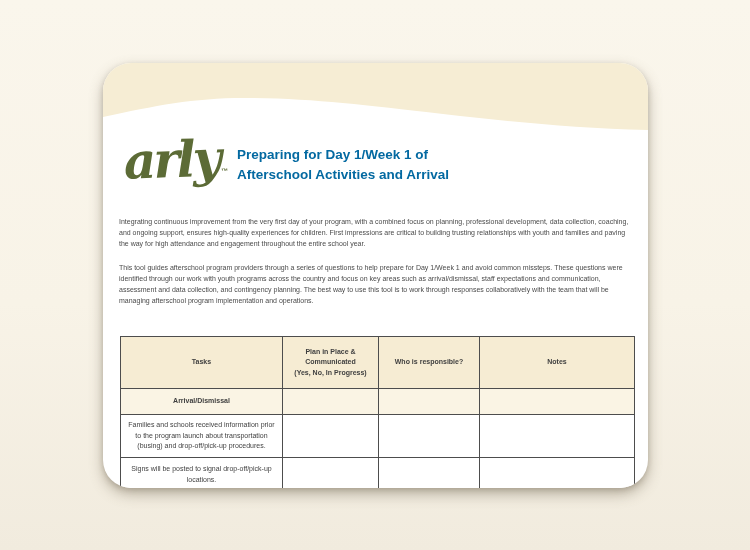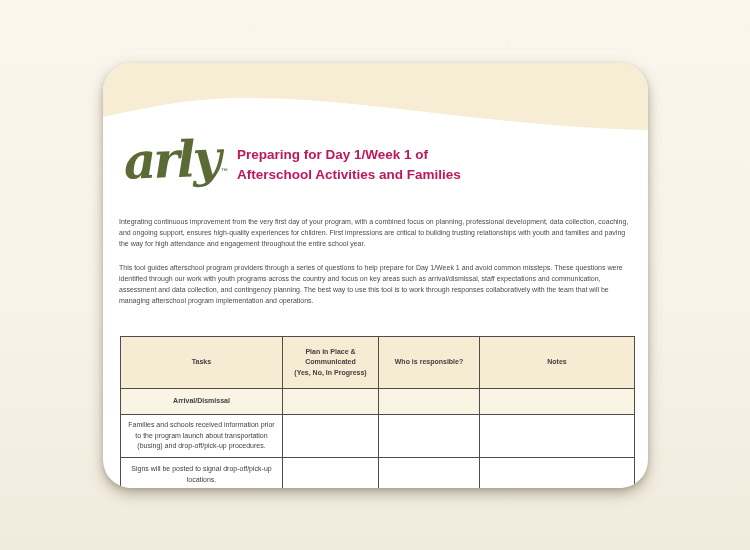--- a/index.html
+++ b/index.html
@@ -29,21 +29,21 @@
   }
   .logo .tm{
     font-family:"Liberation Sans",sans-serif;
     font-style:normal;font-weight:bold;
     font-size:7px;letter-spacing:0;
     position:relative;bottom:2px;left:2px;
   }
   .title{
     position:absolute;left:134px;top:82px;width:330px;
     font-size:13.5px;font-weight:bold;line-height:1.5;
-    color:#be185d;
+    color:#0369a1;
   }
   .title span{display:block;}
   .intro{
     position:absolute;left:16px;top:153px;width:514px;
     font-size:7px;line-height:1.6;color:#4a4a4a;
   }
   .intro p{margin:0;}
   .intro p + p{margin-top:12px;}
   table.prep{
     position:absolute;left:17px;top:273px;width:514px;
@@ -75,21 +75,21 @@
   <div class="card">
 
     <svg class="wave" viewBox="0 0 545 80" preserveAspectRatio="none" aria-hidden="true">
       <path d="M0,0 H545 V67 C470,65 410,59 340,51 C260,42 215,36 150,35 C95,34 55,42 0,54 Z" fill="#f6edd4"></path>
     </svg>
 
     <div class="logo"><span>arly</span><span class="tm">™</span></div>
 
     <div class="title">
       <span>Preparing for Day 1/Week 1 of</span>
-      <span>Afterschool Activities and Families</span>
+      <span>Afterschool Activities and Arrival</span>
     </div>
 
     <div class="intro">
       <p>Integrating continuous improvement from the very first day of your program, with a combined focus on planning, professional development, data collection, coaching, and ongoing support, ensures high-quality experiences for children. First impressions are critical to building trusting relationships with youth and families and paving the way for high attendance and engagement throughout the entire school year.</p>
       <p>This tool guides afterschool program providers through a series of questions to help prepare for Day 1/Week 1 and avoid common missteps. These questions were identified through our work with youth programs across the country and focus on key areas such as arrival/dismissal, staff expectations and communication, assessment and data collection, and contingency planning. The best way to use this tool is to work through responses collaboratively with the team that will be managing afterschool program implementation and operations.</p>
     </div>
 
     <table class="prep">
       <colgroup>
         <col class="col-task">

